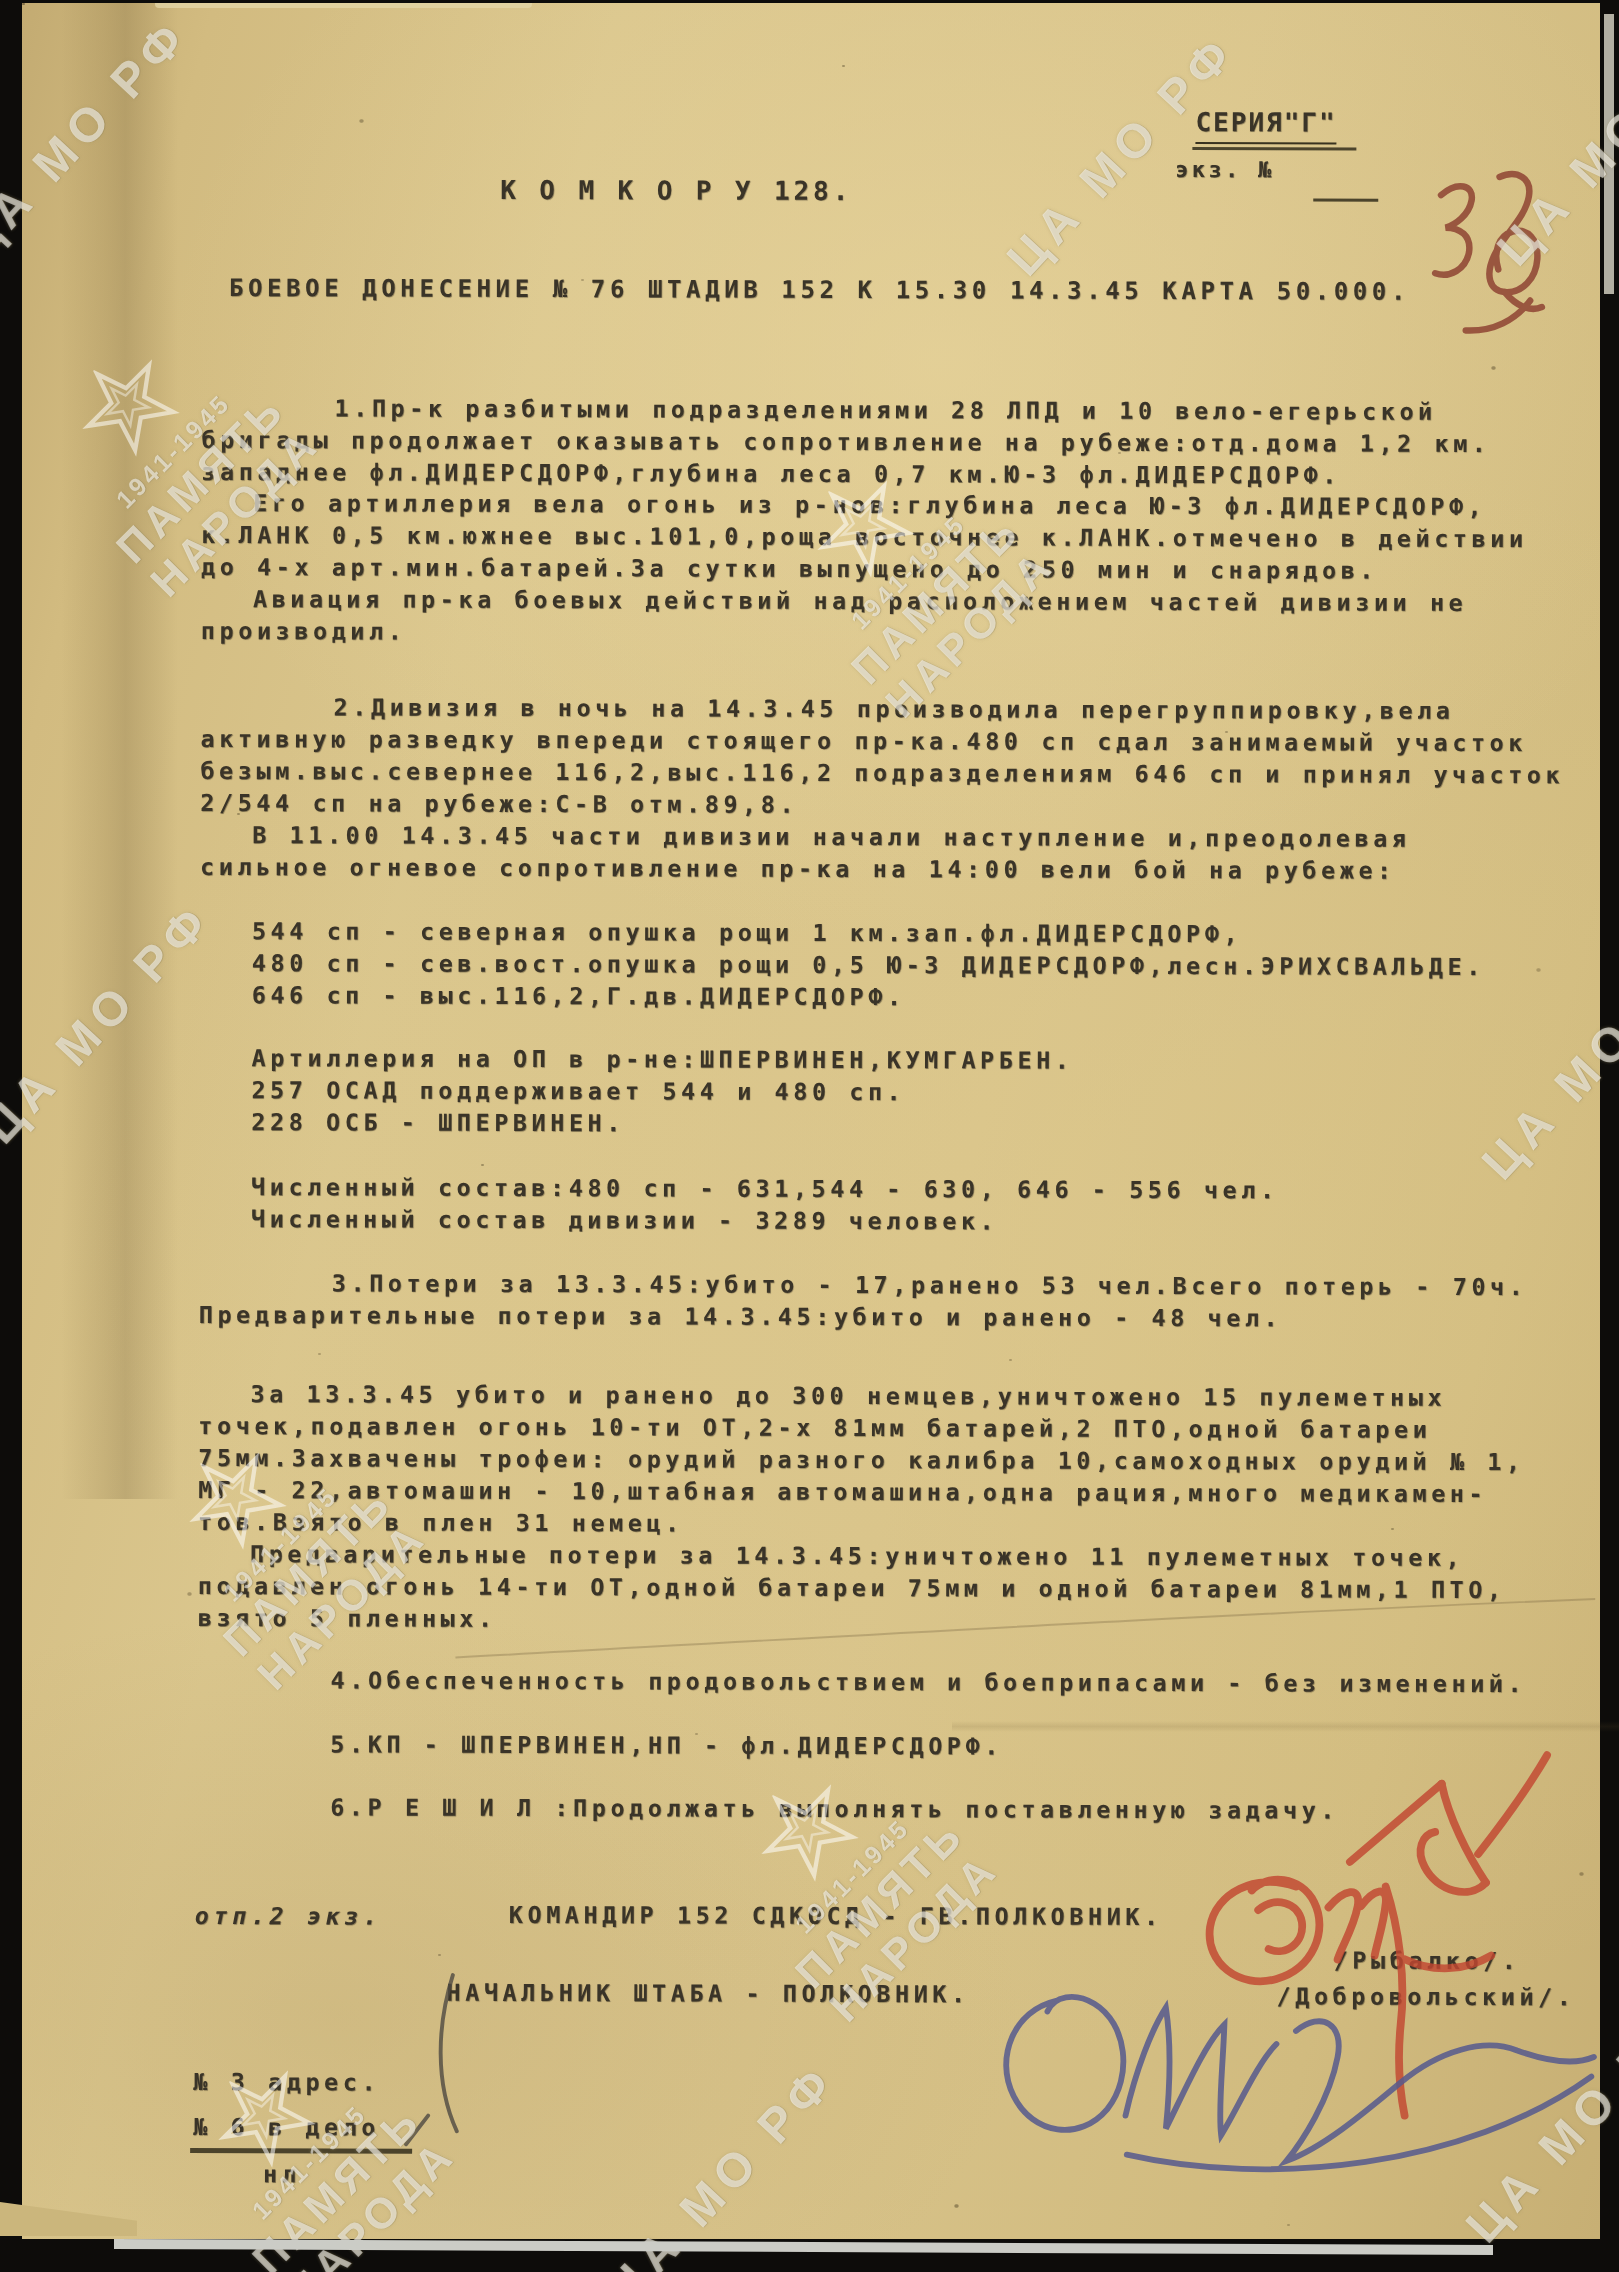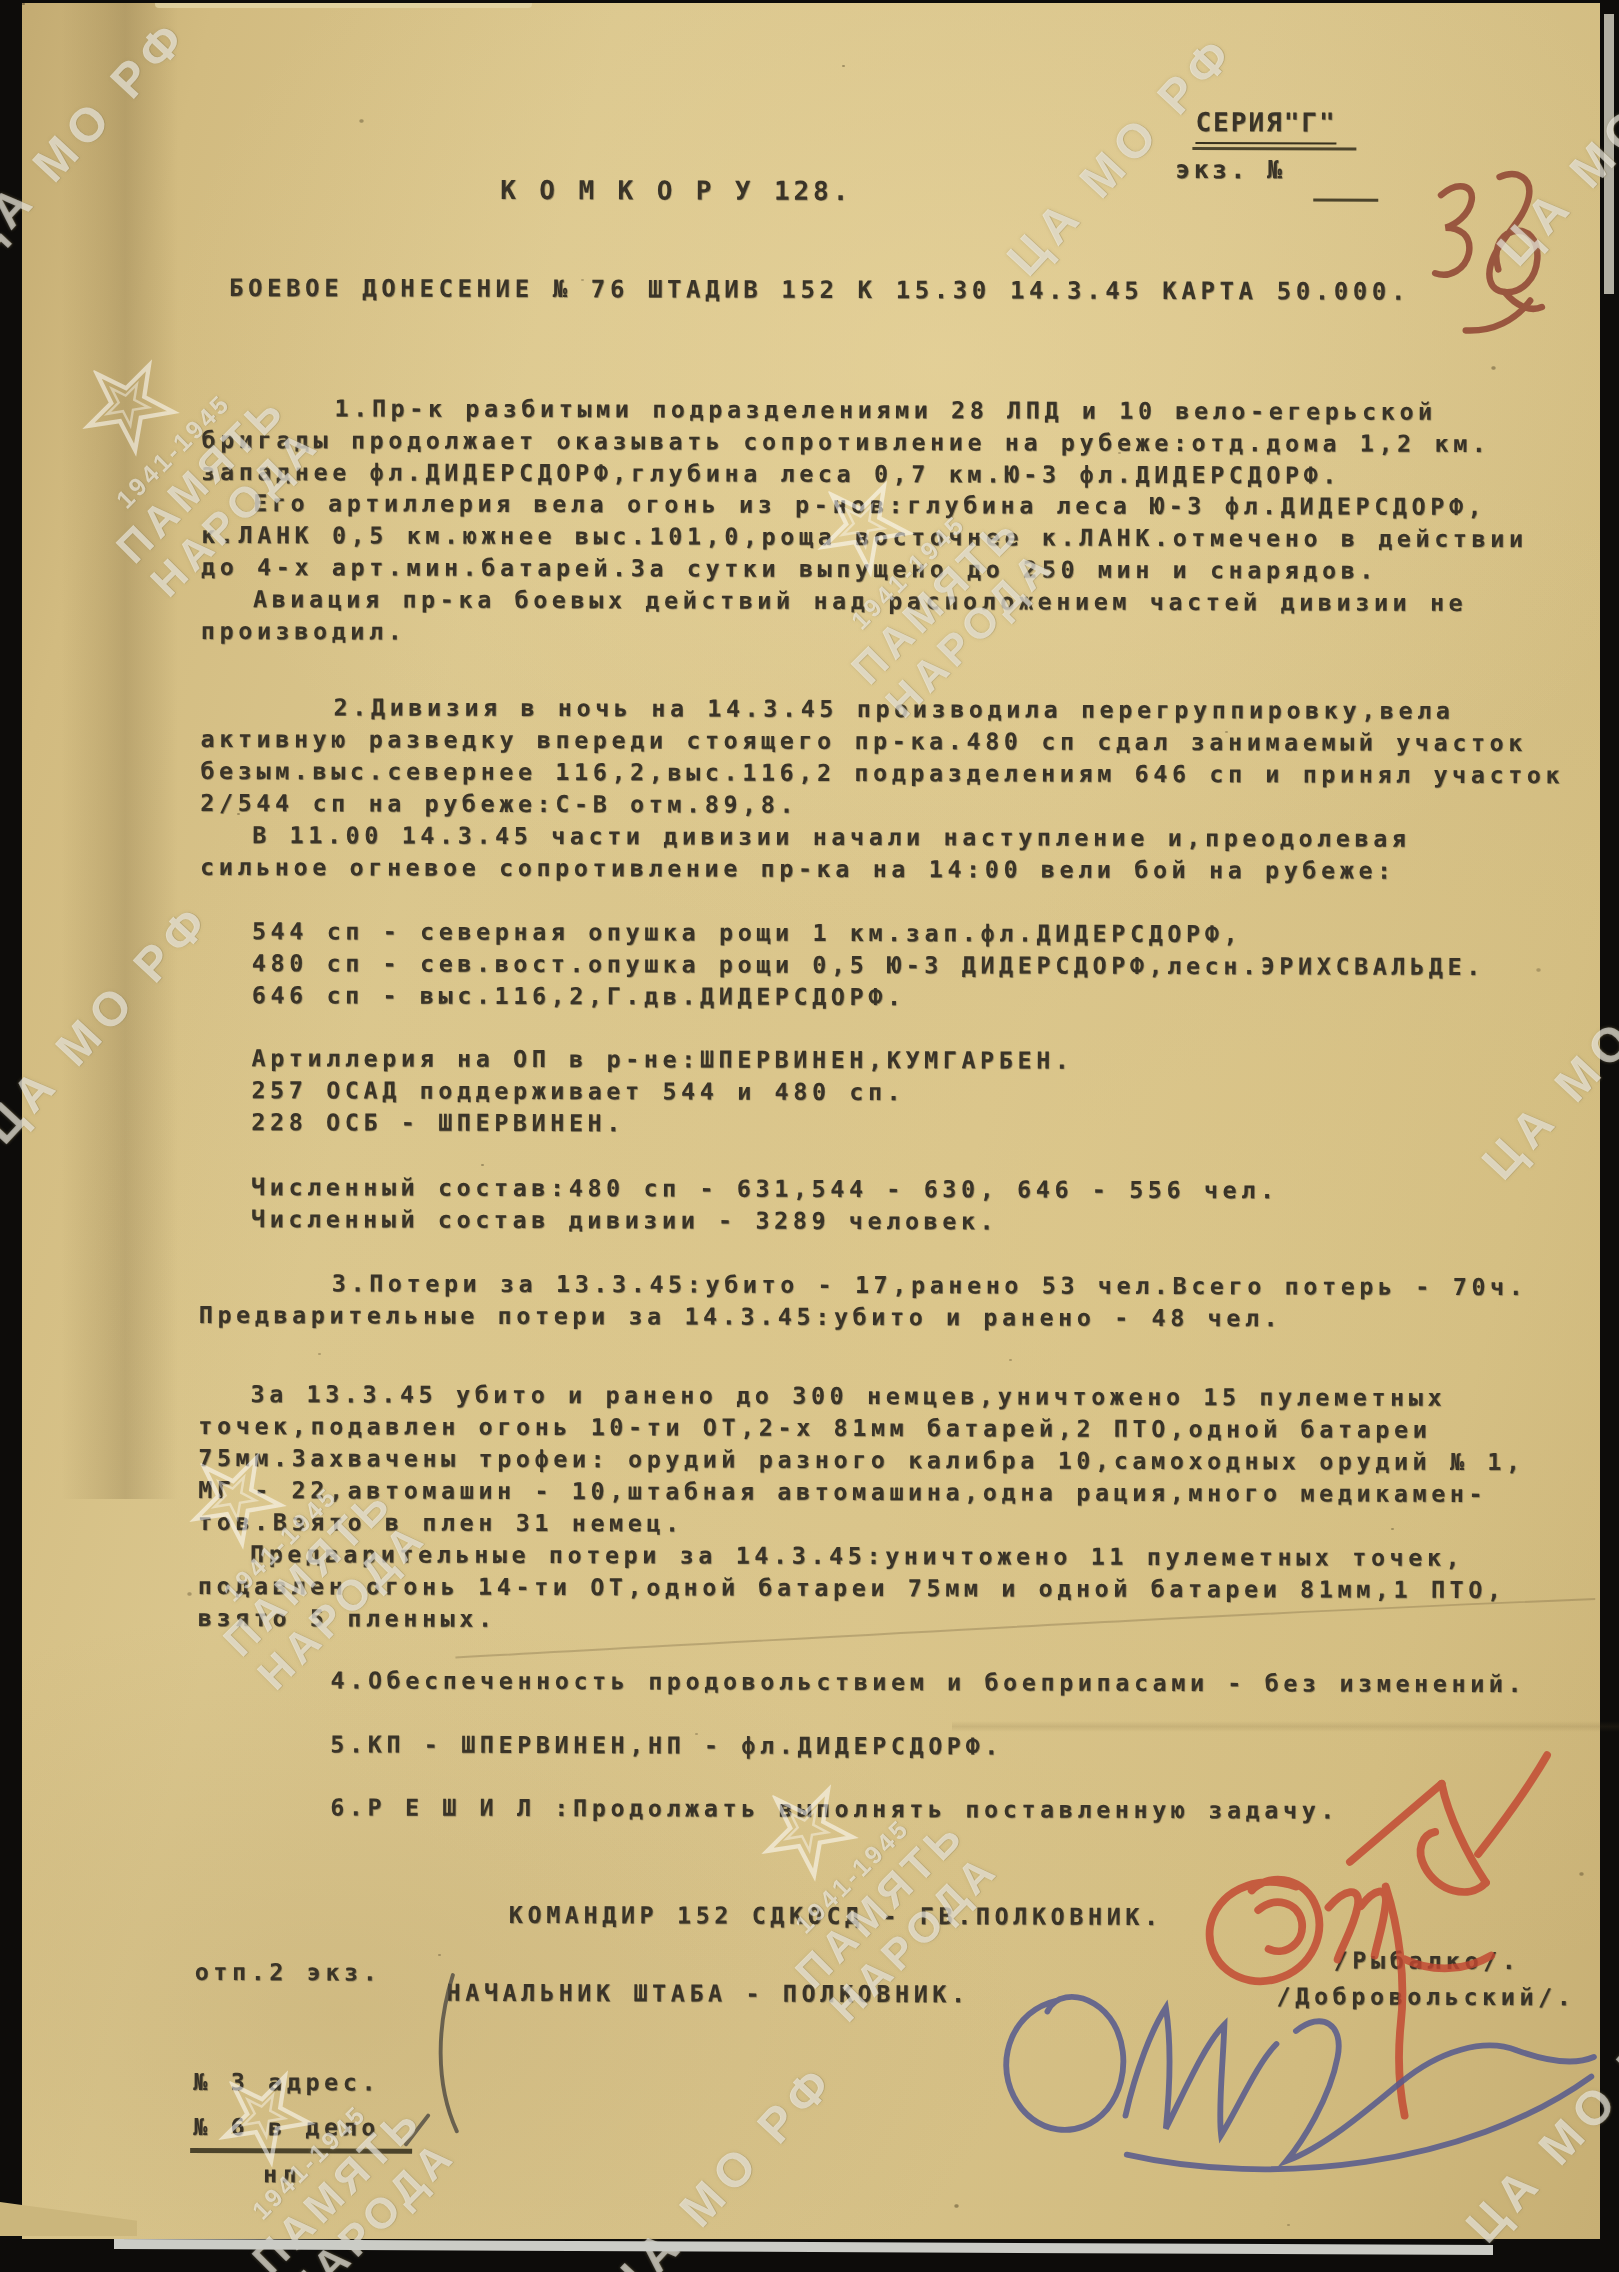--- a/index.html
+++ b/index.html
@@ -67,21 +67,21 @@
     <div class="specks"></div>
   </div>
   <div class="corner-wedge"></div>
   <div class="scan-strip"></div>
 
   <div id="typed-layer">
 
     <div class="typed" style="left:1195px;top:103px;font-size:26px;letter-spacing:2px;border-bottom:2px solid #38321f;padding-bottom:3.9px;">СЕРИЯ"Г"</div>
     <div class="hline" style="left:1192px;top:144px;width:164px;height:2.6px;"></div>
 
-    <div class="typed" style="left:1175px;top:151px;font-size:25px;letter-spacing:3.3px;">экз. №</div>
+    <div class="typed" style="left:1175px;top:151px;font-size:22px;letter-spacing:3.3px;">экз. №</div>
     <div class="hline" style="left:1313px;top:195px;width:65px;height:3.3px;"></div>
 
     <div class="typed" style="left:500px;top:173px;font-size:26px;letter-spacing:3.9px;">К О М К О Р У 128.</div>
 
     <div class="typed" style="left:229px;top:272px;font-size:24px;">БОЕВОЕ ДОНЕСЕНИЕ № 76 ШТАДИВ 152 К 15.30 14.3.45 КАРТА 50.000.</div>
 
     <div class="typed ind" style="left:202px;top:392px;width:1398px;">1.Пр-к разбитыми подразделениями 28 ЛПД и 10 вело-егерьской
 бригады продолжает оказывать сопротивление на рубеже:отд.дома 1,2 км.
 западнее фл.ДИДЕРСДОРФ,глубина леса 0,7 км.Ю-З фл.ДИДЕРСДОРФ.</div>
     <div class="typed ind-s" style="left:202px;top:487px;width:1398px;">Его артиллерия вела огонь из р-нов:глубина леса Ю-З фл.ДИДЕРСДОРФ,
@@ -119,21 +119,21 @@
 
     <div class="typed ind" style="left:202px;top:1664px;width:1405px;">4.Обеспеченность продовольствием и боеприпасами - без изменений.</div>
     <div class="typed ind" style="left:202px;top:1728px;width:1405px;">5.КП - ШПЕРВИНЕН,НП - фл.ДИДЕРСДОРФ.</div>
     <div class="typed ind" style="left:202px;top:1791px;width:1405px;">6.Р Е Ш И Л :Продолжать выполнять поставленную задачу.</div>
 
     <div class="typed" style="left:514px;top:1898px;">КОМАНДИР 152 СДКОСД - ГВ.ПОЛКОВНИК.</div>
     <div class="typed" style="left:1339px;top:1898px;margin-top:43px;">/Рыбалко/.</div>
     <div class="typed" style="left:452px;top:1976px;">НАЧАЛЬНИК ШТАБА - ПОЛКОВНИК.</div>
     <div class="typed" style="left:1282px;top:1977px;">/Добровольский/.</div>
 
-    <div class="typed" style="left:200px;top:1956px;">отп.2 экз.</div>
+    <div class="typed" style="left:200px;top:1900px;font-style:italic;">отп.2 экз.</div>
     <div class="typed" style="left:199px;top:2066px;">№ 3 адрес.</div>
     <div class="typed" style="left:199px;top:2111px;">№ 6 в дело</div>
     <div class="hline" style="left:196px;top:2148px;width:222px;height:4.6px;"></div>
     <div class="typed" style="left:269px;top:2158px;">нл</div>
   </div>
 
   <svg id="ink" width="1620" height="2273" viewBox="0 0 2490 3494">
 
     <path d="M700,2548 C1300,2515 1900,2480 2452,2458" stroke="rgba(100,84,50,.28)" stroke-width="3" fill="none"></path>
 

